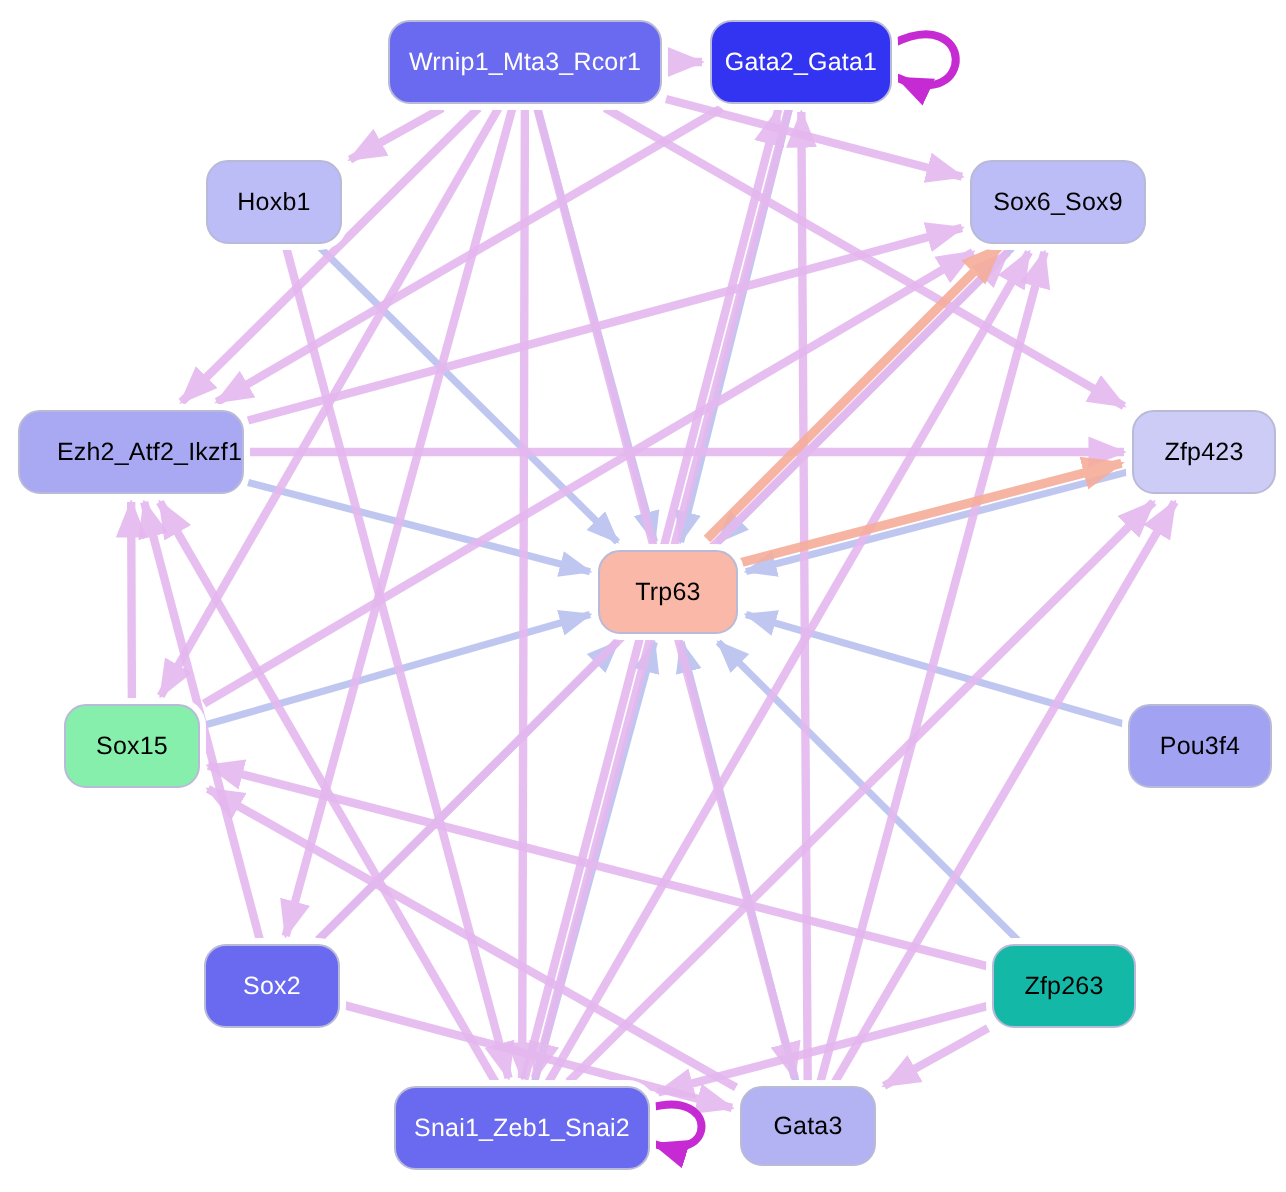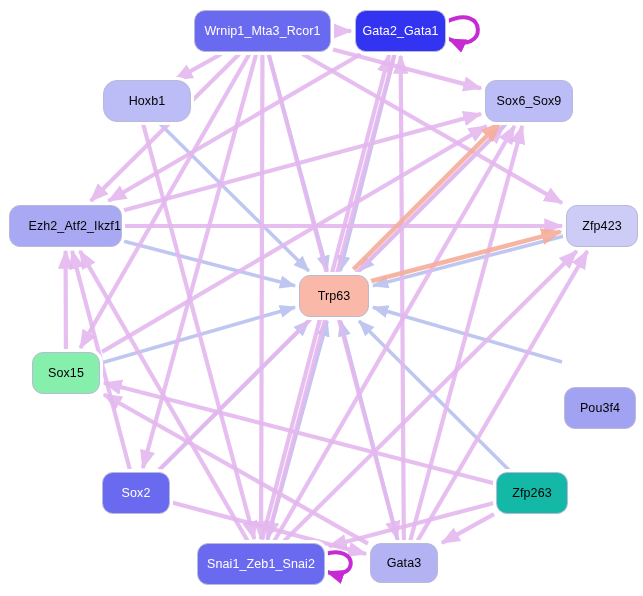--- a/index.html
+++ b/index.html
@@ -114,39 +114,39 @@
       <path d="M446,22 C488,1 488,57 449,39" fill="none" stroke="#c41fd0" stroke-width="4" stroke-linecap="round" marker-end="url(#arrow-self)" opacity="0.95"></path>
       <path d="M325,554 C359,544 359,582 327,572" fill="none" stroke="#c41fd0" stroke-width="4" stroke-linecap="round" marker-end="url(#arrow-self)" opacity="0.95"></path>
     </svg>
   <div id="node-layer">
       <div class="node" style="left: 194px; top: 10px; width: 137px; height: 42px; background: rgb(106, 106, 240); color: rgb(255, 255, 255); border-color: rgb(185, 185, 216);">
         <span class="node-label">Wrnip1_Mta3_Rcor1</span>
       </div>
       <div class="node" style="left: 355px; top: 10px; width: 91px; height: 42px; background: rgb(51, 51, 242); color: rgb(255, 255, 255); border-color: rgb(185, 185, 216);">
         <span class="node-label">Gata2_Gata1</span>
       </div>
-      <div class="node" style="left: 103px; top: 80px; width: 88px; height: 42px; background: rgb(188, 188, 246); color: rgb(0, 0, 0); border-color: rgb(185, 185, 216); border-radius: 14px;">
+      <div class="node" style="left: 103px; top: 80px; width: 68px; height: 42px; background: rgb(188, 188, 246); color: rgb(0, 0, 0); border-color: rgb(185, 185, 216);">
         <span class="node-label">Hoxb1</span>
       </div>
       <div class="node" style="left: 485px; top: 80px; width: 88px; height: 42px; background: rgb(188, 188, 246); color: rgb(0, 0, 0); border-color: rgb(185, 185, 216);">
         <span class="node-label">Sox6_Sox9</span>
       </div>
       <div class="node" style="left: 9px; top: 205px; width: 113px; height: 42px; background: rgb(169, 169, 243); color: rgb(0, 0, 0); border-color: rgb(185, 185, 216); justify-content: flex-end;">
         <span class="node-label">Ezh2_Atf2_Ikzf1</span>
       </div>
       <div class="node" style="left: 566px; top: 205px; width: 72px; height: 42px; background: rgb(204, 204, 247); color: rgb(0, 0, 0); border-color: rgb(185, 185, 216);">
         <span class="node-label">Zfp423</span>
       </div>
       <div class="node" style="left: 299px; top: 275px; width: 70px; height: 42px; background: rgb(249, 184, 168); color: rgb(0, 0, 0); border-color: rgb(185, 185, 216);">
         <span class="node-label">Trp63</span>
       </div>
       <div class="node" style="left: 32px; top: 352px; width: 68px; height: 42px; background: #86efac; color: rgb(0, 0, 0); border-color: rgb(185, 185, 216);">
         <span class="node-label">Sox15</span>
       </div>
-      <div class="node" style="left: 564px; top: 352px; width: 72px; height: 42px; background: rgb(162, 162, 242); color: rgb(0, 0, 0); border-color: rgb(185, 185, 216); margin-top: 35px;">
+      <div class="node" style="left: 564px; top: 352px; width: 72px; height: 42px; background: rgb(162, 162, 242); color: rgb(0, 0, 0); border-color: rgb(185, 185, 216);">
         <span class="node-label">Pou3f4</span>
       </div>
       <div class="node" style="left: 102px; top: 472px; width: 68px; height: 42px; background: rgb(106, 106, 240); color: rgb(255, 255, 255); border-color: rgb(185, 185, 216);">
         <span class="node-label">Sox2</span>
       </div>
       <div class="node" style="left: 496px; top: 472px; width: 72px; height: 42px; background: #14b8a6; color: rgb(0, 0, 0); border-color: rgb(185, 185, 216);">
         <span class="node-label">Zfp263</span>
       </div>
       <div class="node" style="left: 197px; top: 543px; width: 128px; height: 42px; background: rgb(106, 106, 240); color: rgb(255, 255, 255); border-color: rgb(185, 185, 216);">
         <span class="node-label">Snai1_Zeb1_Snai2</span>

